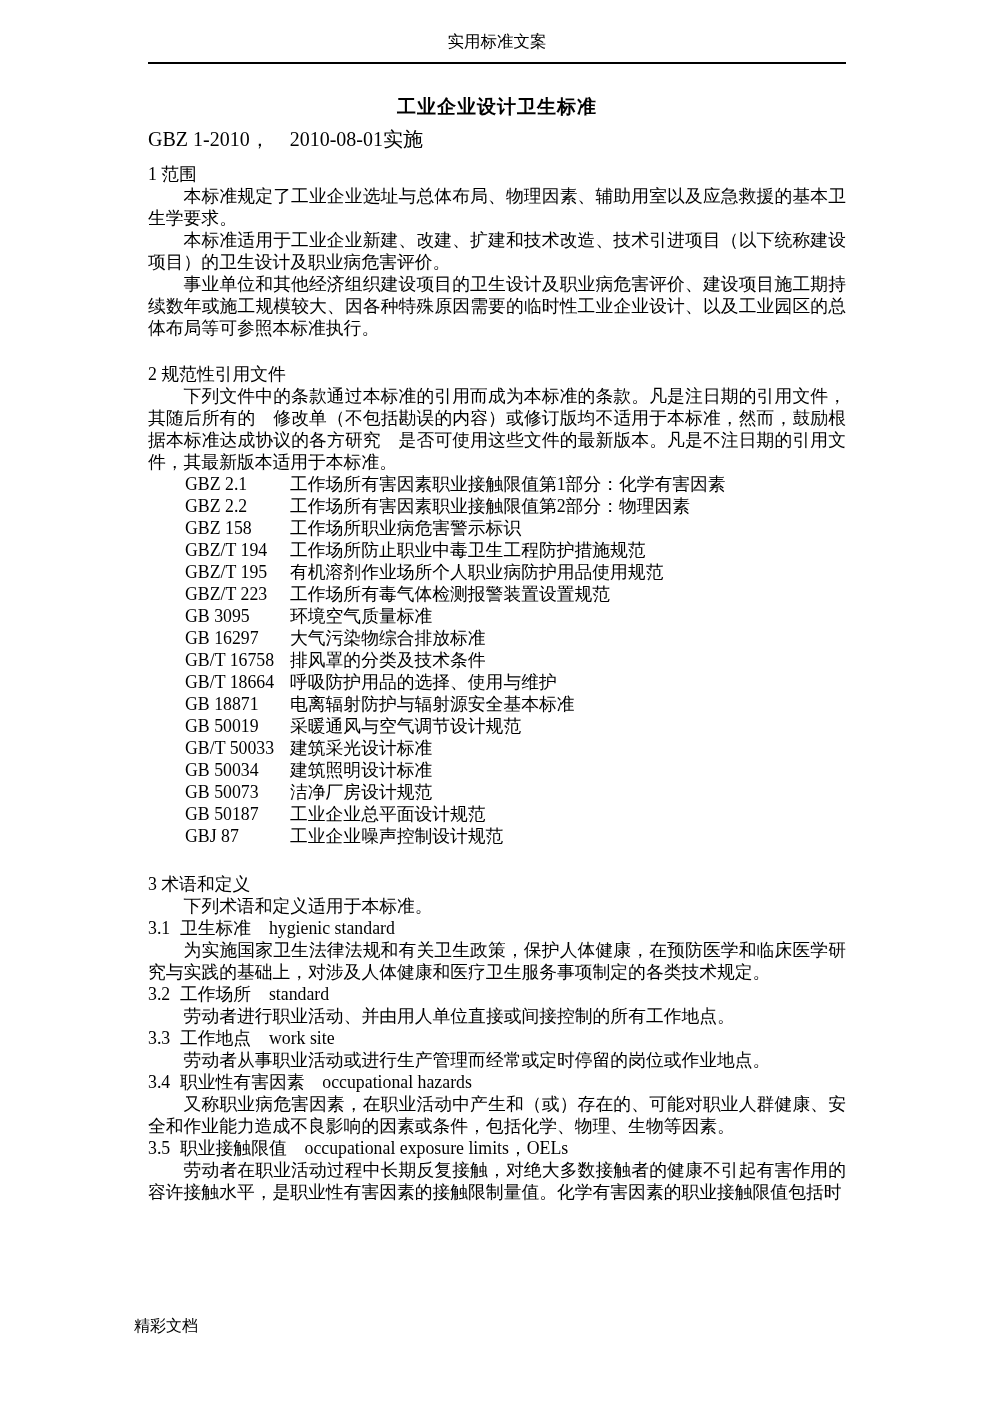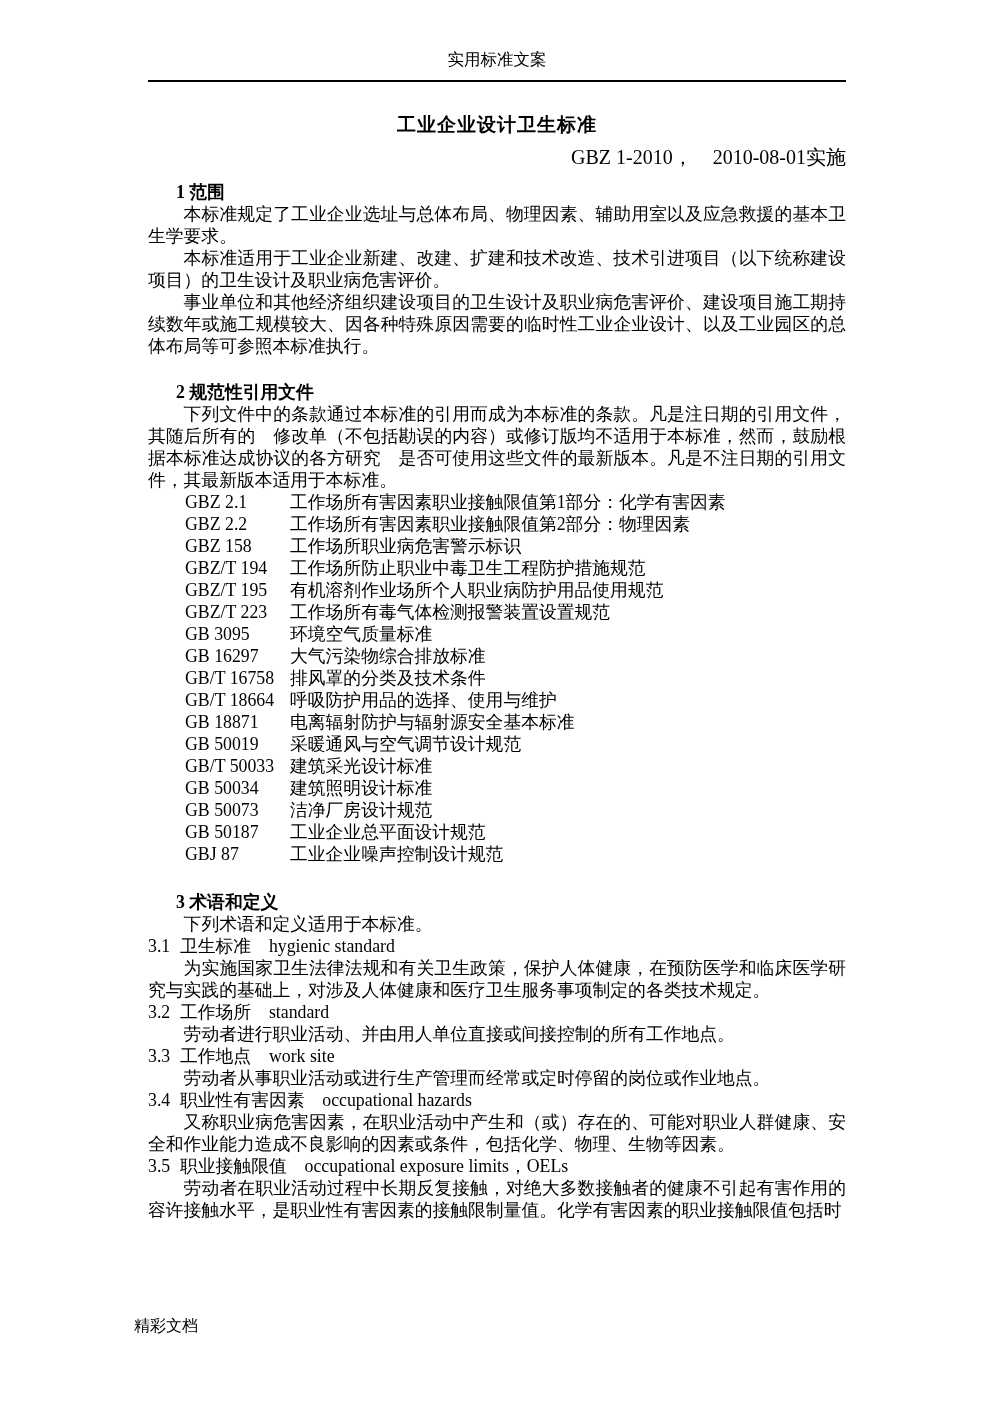--- a/index.html
+++ b/index.html
@@ -4,43 +4,43 @@
 <style>
   html, body { margin: 0; padding: 0; }
   body {
     width: 994px; height: 1404px;
     background: #ffffff; color: #000000;
     font-family: "Liberation Serif", "DejaVu Serif", serif;
     position: relative; overflow: hidden;
   }
   .content { width: 698px; margin: 0 auto; }
   .doc-header-text {
-    padding-top: 50px;
+    padding-top: 32px;
     text-align: center;
     font-size: 16.5px; line-height: 20px;
   }
   .header-rule {
     height: 0; border-top: 2px solid #000;
     margin-top: 10px;
   }
   .doc-title {
     margin-top: 28px; text-align: center;
     font-size: 19px; font-weight: bold; line-height: 30px;
     letter-spacing: 1px;
   }
   .doc-subtitle {
-    margin-top: 5px; text-align: right;
+    margin-top: 5px; text-align: left;
     font-size: 20px; line-height: 24px;
   }
   .doc-body {
     margin-top: 12px;
     font-size: 17.8px; line-height: 22px;
     text-align: justify;
   }
-  .sec-heading { font-weight: bold; margin-left: 28px; }
+  .sec-heading { font-weight: normal; }
   .space-before { margin-top: 24px; }
   .space-before-lg { margin-top: 26px; }
   .para { text-indent: 2em; }
   .term { text-align: left; }
   .term-num { margin-right: 0.55em; }
   .term-en { margin-left: 1em; font-weight: normal; }
   .reflist { padding-left: 37px; }
   .ref-row { display: flex; }
   .ref-code { width: 105px; flex: none; }
   .ref-title { flex: 1; text-align: left; }

